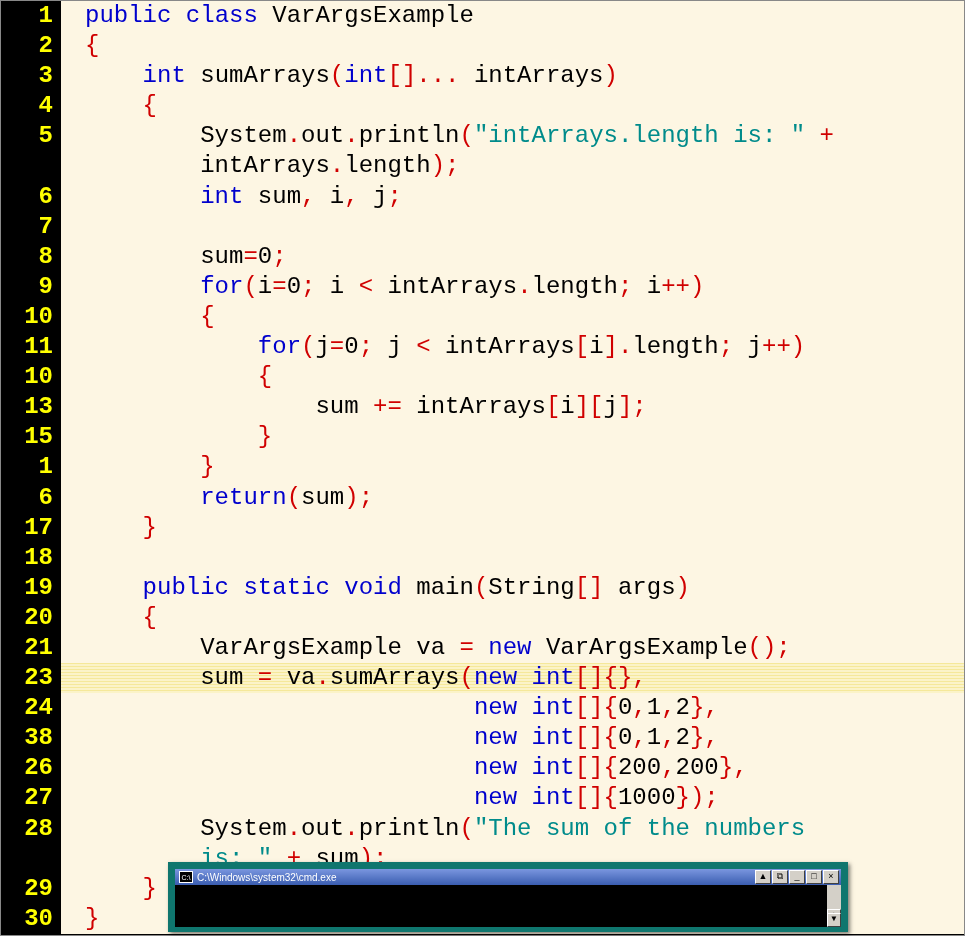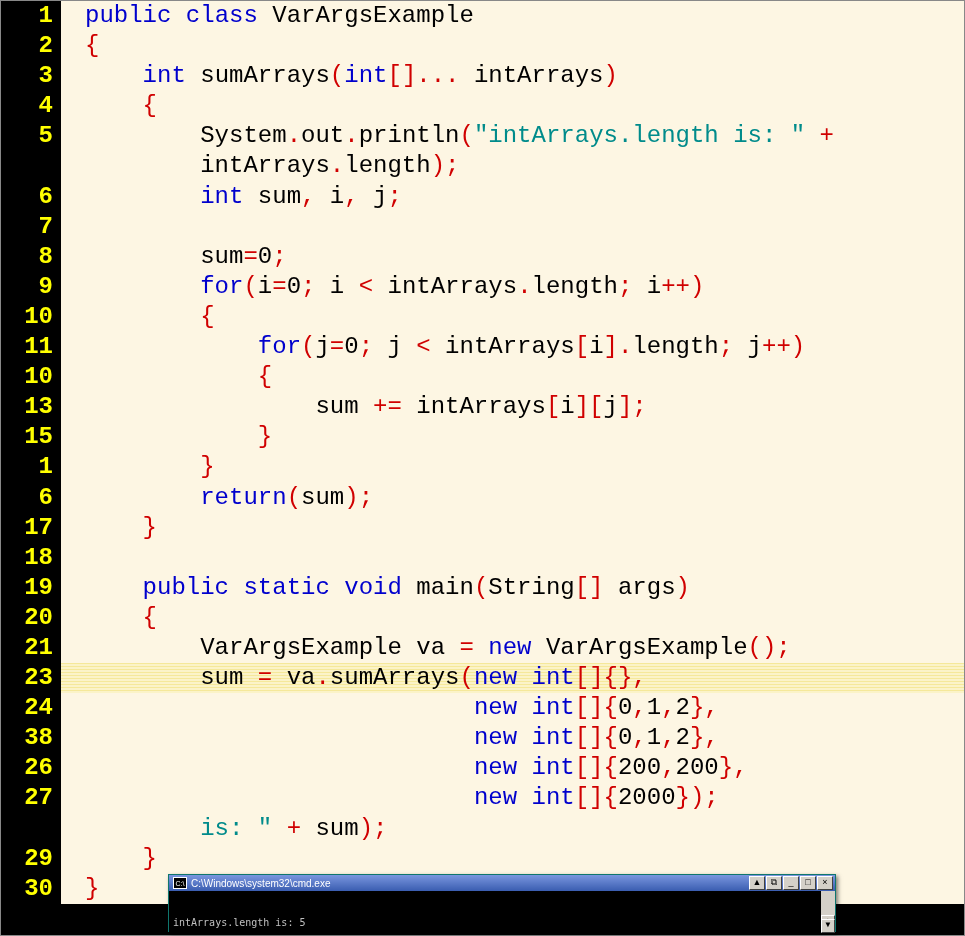--- a/index.html
+++ b/index.html
@@ -5,21 +5,21 @@
 html,body{margin:0;padding:0;width:965px;height:936px;overflow:hidden;font-family:"Lucida Console","Courier New",monospace;background:#000}
 .editor{position:relative;width:965px;height:936px;background:#000;border:1px solid #888;box-sizing:border-box}
 .line{display:flex;height:30.1px;font-size:24px;line-height:30.1px;white-space:pre}
 .gutter{width:60px;flex:0 0 60px;background:#000;color:#ffff00;text-align:right;padding-right:8px;box-sizing:border-box;font-weight:bold}
 .code{flex:1;background:#fdf6e3;color:#000;padding-left:24px}
 .hl{background:#fbf3c8;background-image:repeating-linear-gradient(0deg,transparent,transparent 2px,#f5e89a 2px,#f5e89a 3px)}
 .kw{color:#0000cd}
 .id{color:#000}
 .pn{color:#d00000}
 .str{color:#008b8b}
-.cmdwin{position:absolute;left:168px;bottom:4px;width:666px;height:56px;background:#c0c0c0;border:1px solid #0f766e;box-shadow:2px 2px 4px rgba(0,0,0,.5);font-family:Tahoma,sans-serif;font-size:10px}
+.cmdwin{position:absolute;left:168px;bottom:4px;width:666px;height:56px;background:#c0c0c0;border:7px solid #0f766e;box-shadow:2px 2px 4px rgba(0,0,0,.5);font-family:Tahoma,sans-serif;font-size:10px}
 .cmdtitle{height:16px;background:linear-gradient(#7a96df,#3a5db0);color:#fff;display:flex;align-items:center;padding-left:4px;position:relative}
 .cmdtitle .ico{width:12px;height:10px;background:#000;border:1px solid #fff;margin-right:4px;display:flex;align-items:center;justify-content:center;color:#fff;font-size:7px}
 .cmdbtns{position:absolute;right:2px;top:1px;display:flex;gap:1px}
 .cmdbtn{width:14px;height:12px;background:#d4d0c8;border:1px solid #fff;border-right-color:#404040;border-bottom-color:#404040;font-size:9px;text-align:center;line-height:10px;font-family:Arial;color:#000}
 .cmdbody{background:#000;color:#c0c0c0;height:38px;padding:2px 4px;font-family:"Lucida Console",monospace;font-size:10px;line-height:12px;white-space:pre;position:relative}
 .cmdscroll{position:absolute;right:0;top:0;bottom:0;width:14px;background:#d4d0c8}
 .cmdscroll .arr{height:12px;background:#d4d0c8;border:1px solid #fff;border-right-color:#404040;border-bottom-color:#404040;font-size:8px;text-align:center;line-height:10px;color:#000}
 </style>
 </head>
 <body>
@@ -44,40 +44,40 @@
     <div class="line"><div class="gutter">6</div><div class="code"><span class="id">        </span><span class="kw">return</span><span class="pn">(</span><span class="id">sum</span><span class="pn">);</span></div></div>
     <div class="line"><div class="gutter">17</div><div class="code"><span class="id">    </span><span class="pn">}</span></div></div>
     <div class="line"><div class="gutter">18</div><div class="code"></div></div>
     <div class="line"><div class="gutter">19</div><div class="code"><span class="id">    </span><span class="kw">public</span><span class="id"> </span><span class="kw">static</span><span class="id"> </span><span class="kw">void</span><span class="id"> main</span><span class="pn">(</span><span class="id">String</span><span class="pn">[]</span><span class="id"> args</span><span class="pn">)</span></div></div>
     <div class="line"><div class="gutter">20</div><div class="code"><span class="id">    </span><span class="pn">{</span></div></div>
     <div class="line"><div class="gutter">21</div><div class="code"><span class="id">        VarArgsExample va </span><span class="pn">=</span><span class="id"> </span><span class="kw">new</span><span class="id"> VarArgsExample</span><span class="pn">();</span></div></div>
     <div class="line"><div class="gutter">23</div><div class="code hl"><span class="id">        sum </span><span class="pn">=</span><span class="id"> va</span><span class="pn">.</span><span class="id">sumArrays</span><span class="pn">(</span><span class="kw">new</span><span class="id"> </span><span class="kw">int</span><span class="pn">[]{},</span></div></div>
     <div class="line"><div class="gutter">24</div><div class="code"><span class="id">                           </span><span class="kw">new</span><span class="id"> </span><span class="kw">int</span><span class="pn">[]{</span><span class="id">0</span><span class="pn">,</span><span class="id">1</span><span class="pn">,</span><span class="id">2</span><span class="pn">},</span></div></div>
     <div class="line"><div class="gutter">38</div><div class="code"><span class="id">                           </span><span class="kw">new</span><span class="id"> </span><span class="kw">int</span><span class="pn">[]{</span><span class="id">0</span><span class="pn">,</span><span class="id">1</span><span class="pn">,</span><span class="id">2</span><span class="pn">},</span></div></div>
     <div class="line"><div class="gutter">26</div><div class="code"><span class="id">                           </span><span class="kw">new</span><span class="id"> </span><span class="kw">int</span><span class="pn">[]{</span><span class="id">200</span><span class="pn">,</span><span class="id">200</span><span class="pn">},</span></div></div>
-    <div class="line"><div class="gutter">27</div><div class="code"><span class="id">                           </span><span class="kw">new</span><span class="id"> </span><span class="kw">int</span><span class="pn">[]{</span><span class="id">2000</span><span class="pn">});</span></div></div>
+    <div class="line"><div class="gutter">27</div><div class="code"><span class="id">                           </span><span class="kw">new</span><span class="id"> </span><span class="kw">int</span><span class="pn">[]{</span><span class="id">1000</span><span class="pn">});</span></div></div>
+    <div class="line"><div class="gutter">28</div><div class="code"><span class="id">        System</span><span class="pn">.</span><span class="id">out</span><span class="pn">.</span><span class="id">println</span><span class="pn">(</span><span class="str">"The sum of the numbers</span></div></div>
     <div class="line"><div class="gutter"></div><div class="code"><span class="str">        is: "</span><span class="id"> </span><span class="pn">+</span><span class="id"> sum</span><span class="pn">);</span></div></div>
     <div class="line"><div class="gutter">29</div><div class="code"><span class="id">    </span><span class="pn">}</span></div></div>
     <div class="line"><div class="gutter">30</div><div class="code"><span class="pn">}</span></div></div>
   </div>
 
 <div class="cmdwin">
   <div class="cmdtitle">
     <span class="ico">C:\</span>
     <span>C:\Windows\system32\cmd.exe</span>
     <div class="cmdbtns">
       <div class="cmdbtn">▲</div>
       <div class="cmdbtn">⧉</div>
       <div class="cmdbtn">_</div>
       <div class="cmdbtn">□</div>
       <div class="cmdbtn">×</div>
     </div>
   </div>
   <div class="cmdbody">
-    <div>intArrays.length is: 5</div>
     
     <div class="cmdscroll">
       <div class="arr">▲</div>
       <div style="flex:1"></div>
       <div class="arr" style="position:absolute;bottom:0;left:0;right:0">▼</div>
     </div>
   </div>
 </div>
 
 </body></html>

